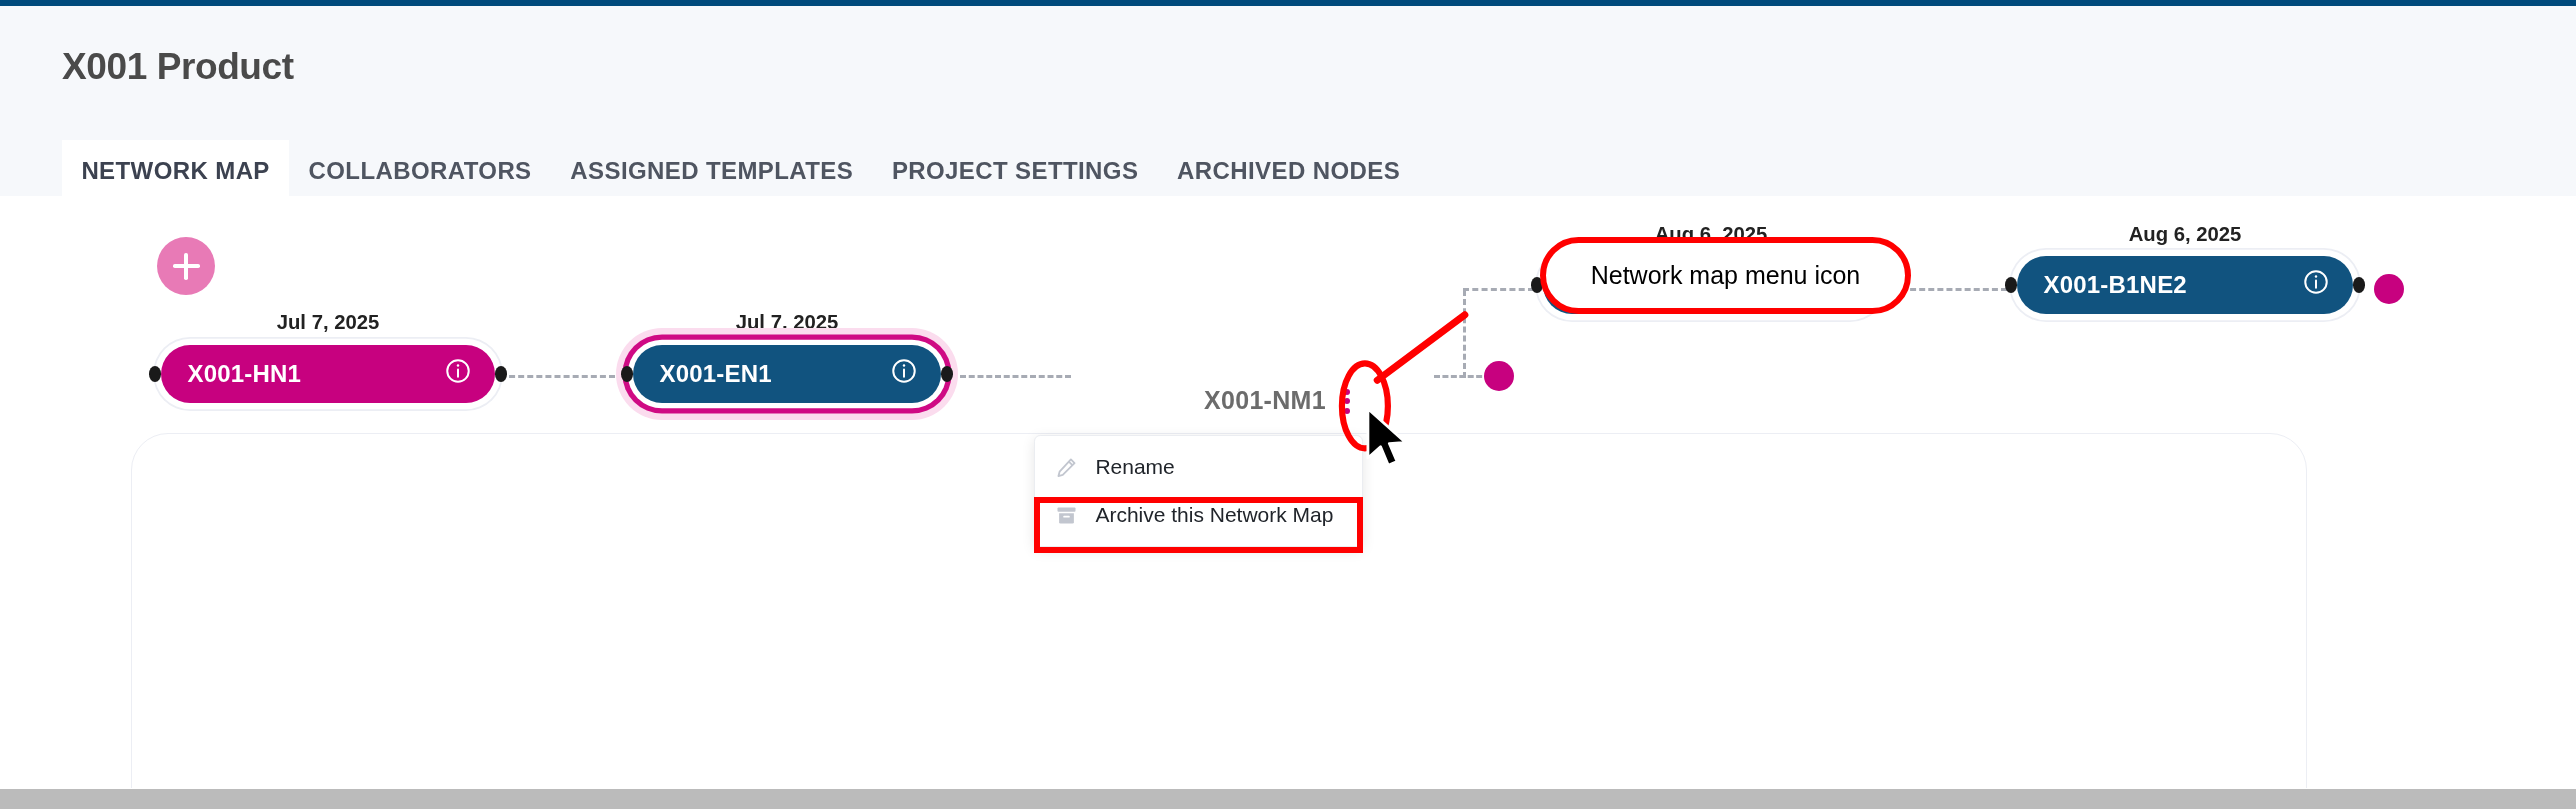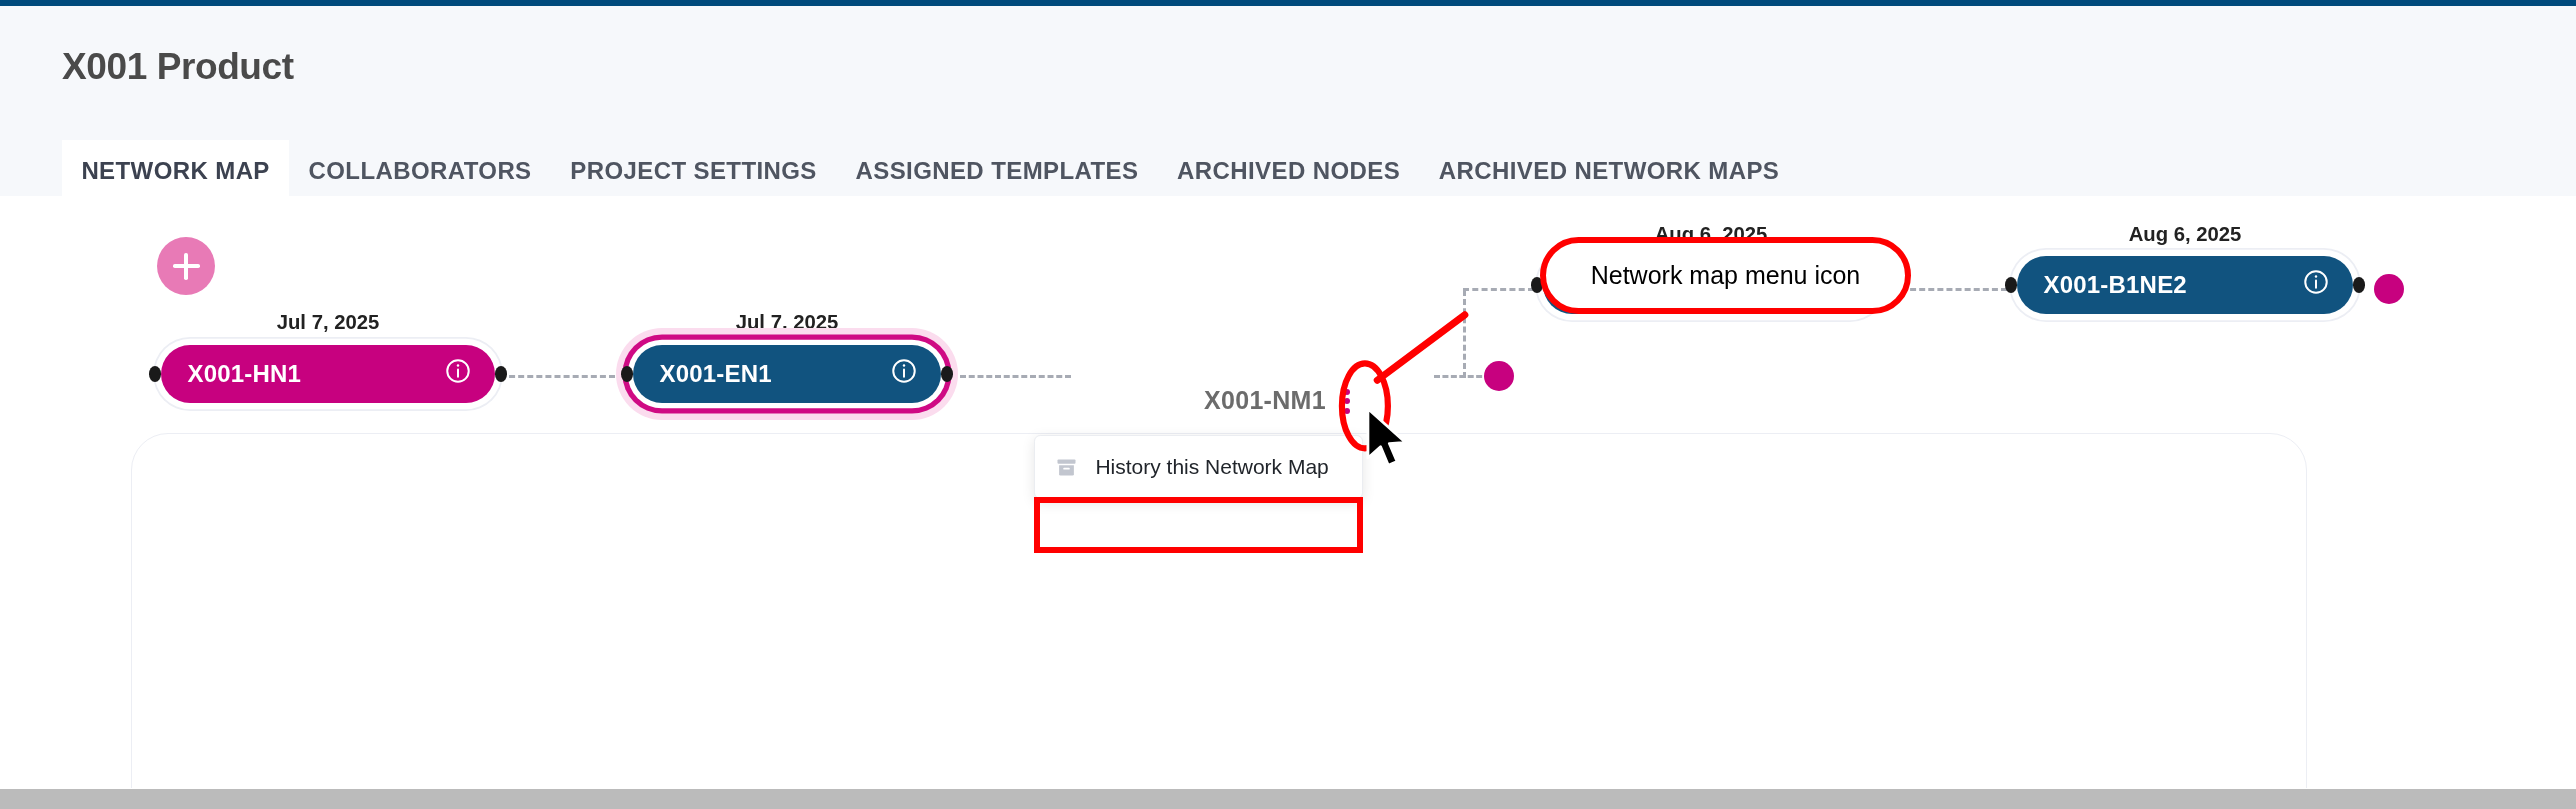--- a/index.html
+++ b/index.html
@@ -206,24 +206,23 @@
 <body>
 
 <div id="top-accent"></div>
 
 <div id="header">
   <div id="page-title">X001 Product</div>
 
   <div id="tabbar">
     <div class="tab active">NETWORK MAP</div>
     <div class="tab">COLLABORATORS</div>
+    <div class="tab">ASSIGNED TEMPLATES</div>
     <div class="tab">PROJECT SETTINGS</div>
-    <div class="tab">ASSIGNED TEMPLATES</div>
     <div class="tab">ARCHIVED NODES</div>
-    <div class="tab">ARCHIVED NETWORK MAPS</div>
   </div>
 </div>
 
 <div id="toolbar">
   <div class="tb-label">Project History</div>
 
   <div class="tb-btn">
     <span>
       <svg width="23" height="23" viewBox="0 0 24 24" fill="none" stroke="#3f4450" stroke-width="2" stroke-linecap="round">
         <path d="M3 9V3h6M21 9V3h-6M3 15v6h6M21 15v6h-6"></path>
@@ -351,30 +350,39 @@
 <div id="map-title-wrap">
   <span id="map-title">X001-NM1</span>
   <span id="map-kebab">
       <i></i>
       <i></i>
       <i></i>
     </span>
 </div>
 
 <div id="map-menu">
+  <div class="menu-item">
+    <span class="menu-icon">
+      <svg width="23" height="23" viewBox="0 0 24 24" fill="none" stroke="#c2c6cf" stroke-width="1.9" stroke-linejoin="round">
+        <path d="M16.6 3.6l3.8 3.8L8.1 19.7 3.6 20.9l1.2-4.5z"></path>
+        <path d="M14.4 5.8l3.8 3.8"></path>
+      </svg>
+    </span>
+    <span>Rename</span>
+  </div>
 
   <div class="menu-item">
     <span class="menu-icon">
       <svg width="23" height="23" viewBox="0 0 24 24" fill="#c2c6cf">
         <rect x="2.6" y="3.6" width="18.8" height="4.4" rx="1"></rect>
         <path d="M4.3 9.6h15.4v9.4a1.4 1.4 0 0 1-1.4 1.4H5.7a1.4 1.4 0 0 1-1.4-1.4z"></path>
         <rect x="8.6" y="12.2" width="6.8" height="1.9" rx="0.9" fill="#ffffff"></rect>
       </svg>
     </span>
-    <span>History this Network Map</span>
+    <span>Archive this Network Map</span>
   </div>
 </div>
 
 <div id="annot-layer">
 
   <svg width="2576" height="810" style="position:absolute;left:0;top:0;" viewBox="0 0 2914 916">
 
     <ellipse cx="1544" cy="459" rx="26" ry="48" fill="none" stroke="#ff0000" stroke-width="7"></ellipse>
 
     <path d="M1657,356 L1558,430" fill="none" stroke="#ff0000" stroke-width="8" stroke-linecap="round"></path>

